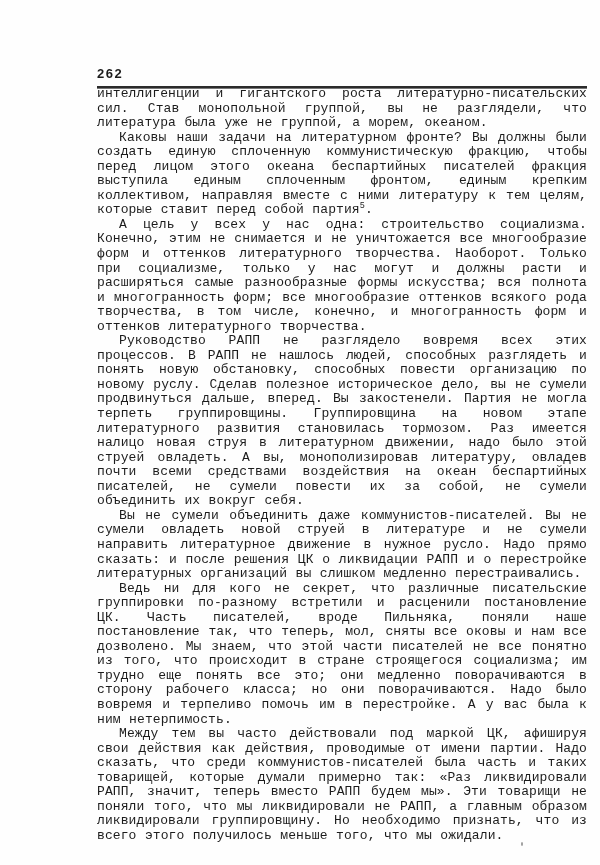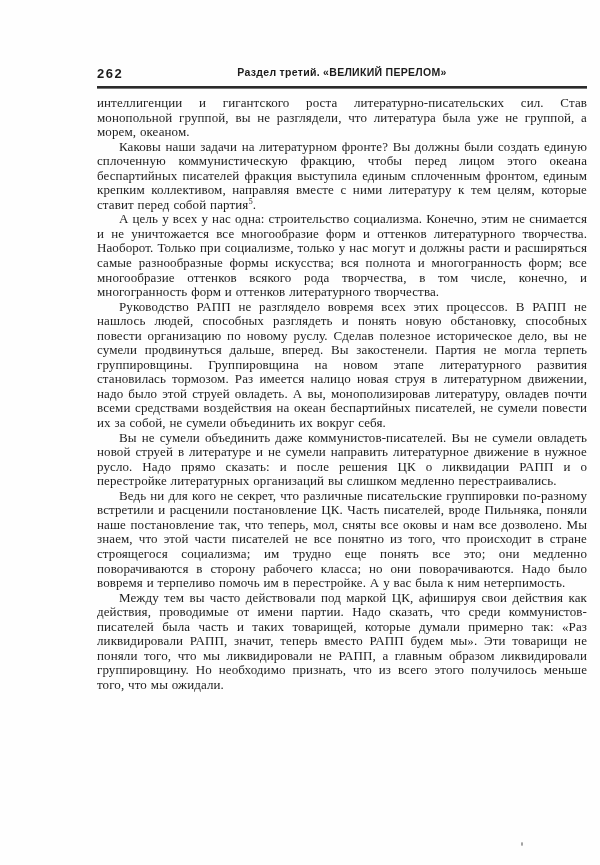--- a/index.html
+++ b/index.html
@@ -47,27 +47,28 @@
     left: 97px;
     top: 86px;
     width: 490px;
     height: 2px;
     background: #2b2b2b;
     border-bottom: 1px solid #777;
   }
   .page-body {
     position: absolute;
     left: 97px;
-    top: 96px;
+    top: 87px;
     width: 490px;
     font-size: 13px;
     line-height: 14.55px;
     text-align: justify;
     letter-spacing: 0.1px;
     word-spacing: 0.5px;
+    font-family: Liberation Mono, monospace;
   }
   .para {
     margin: 0;
     padding: 0;
   }
   .para.indent {
     text-indent: 22px;
   }
   .para sup {
     font-size: 8.5px;
@@ -83,21 +84,20 @@
     background: #9a9a9a;
     border-radius: 50%;
   }
 </style>
 </head>
 <body>
 
 <div class="page">
   <header class="page-header">
     <span class="page-number">262</span>
-    <span class="running-head">Раздел третий. «ВЕЛИКИЙ ПЕРЕЛОМ»</span>
   </header>
 
   <div class="header-rule"></div>
 
   <main class="page-body">
       <p class="para">интеллигенции и гигантского роста литературно-писательских сил. Став монопольной группой, вы не разглядели, что литература была уже не группой, а морем, океаном.</p>
       <p class="para indent">Каковы наши задачи на литературном фронте? Вы должны были создать единую сплоченную коммунистическую фракцию, чтобы перед лицом этого океана беспартийных писателей фракция выступила единым сплоченным фронтом, единым крепким коллективом, направляя вместе с ними литературу к тем целям, которые ставит перед собой партия<sup>5</sup>.</p>
       <p class="para indent">А цель у всех у нас одна: строительство социализма. Конечно, этим не снимается и не уничтожается все многообразие форм и оттенков литературного творчества. Наоборот. Только при социализме, только у нас могут и должны расти и расширяться самые разнообразные формы искусства; вся полнота и многогранность форм; все многообразие оттенков всякого рода творчества, в том числе, конечно, и многогранность форм и оттенков литературного творчества.</p>
       <p class="para indent">Руководство РАПП не разглядело вовремя всех этих процессов. В РАПП не нашлось людей, способных разглядеть и понять новую обстановку, способных повести организацию по новому руслу. Сделав полезное историческое дело, вы не сумели продвинуться дальше, вперед. Вы закостенели. Партия не могла терпеть группировщины. Группировщина на новом этапе литературного развития становилась тормозом. Раз имеется налицо новая струя в литературном движении, надо было этой струей овладеть. А вы, монополизировав литературу, овладев почти всеми средствами воздействия на океан беспартийных писателей, не сумели повести их за собой, не сумели объединить их вокруг себя.</p>
       <p class="para indent">Вы не сумели объединить даже коммунистов-писателей. Вы не сумели овладеть новой струей в литературе и не сумели направить литературное движение в нужное русло. Надо прямо сказать: и после решения ЦК о ликвидации РАПП и о перестройке литературных организаций вы слишком медленно перестраивались.</p>

